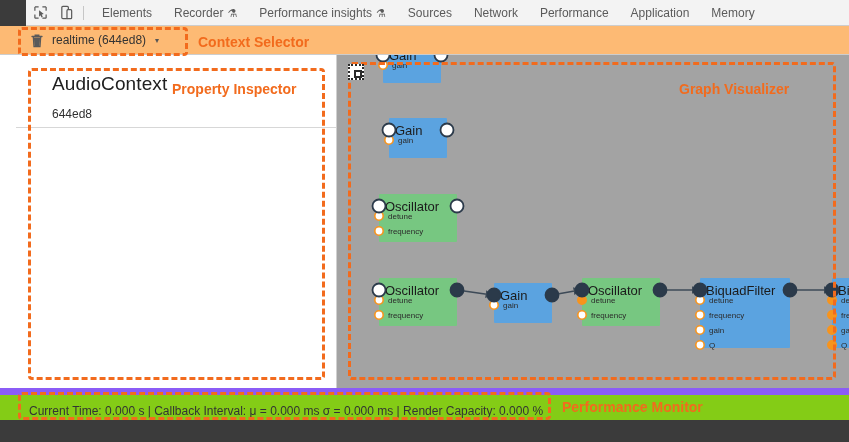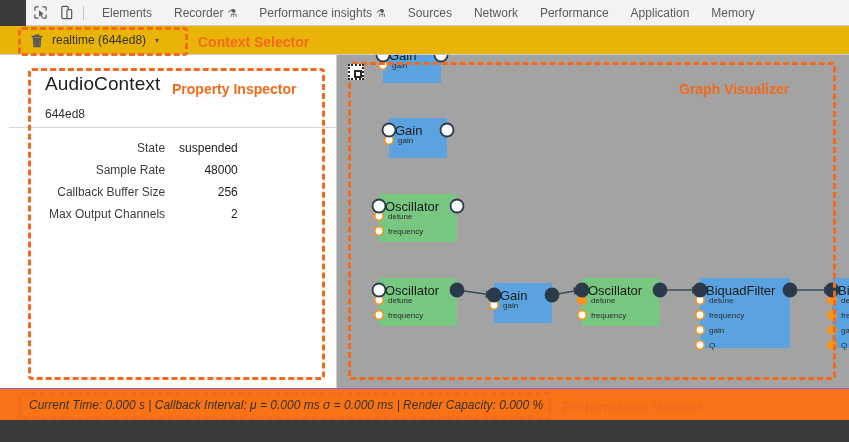--- a/index.html
+++ b/index.html
@@ -51,21 +51,21 @@
     display: flex; align-items: flex-start; gap: 4px;
   }
   .tab .warn-glyph {
     font-size: 11px; color: #5a5a5a;
   }
 
   
   .context-bar {
     position: absolute; left: 0; top: 26px;
     width: 849px; height: 29px;
-    background: #eab308;
+    background: #fdba74;
     border-bottom: 1px solid #cdcdcd;
     box-sizing: border-box;
   }
   .context-selector {
     position: absolute; left: 22px; top: 1px;
     display: flex; align-items: center; gap: 8px;
     height: 26px; padding: 0 8px;
   }
   .trash-icon { width: 14px; height: 15px; display:block; }
   .context-label {
@@ -79,24 +79,23 @@
     position: absolute; left: 0; top: 55px;
     width: 849px; height: 333px;
     background: #fff;
   }
   .v-divider {
     position: absolute; left: 336px; top: 0;
     width: 1px; height: 333px;
     background: #d0d0d0;
   }
   .left-pane {
-    position: absolute; left: 9px; top: 0;
+    position: absolute; left: 16px; top: 0;
     width: 336px; height: 333px;
     background: #fff;
-    text-align: right;
   }
   .ctx-title {
     position: absolute; left: 36px; top: 18px;
     font-size: 19px; color: #202020;
     letter-spacing: 0.1px;
   }
   .ctx-id {
     position: absolute; left: 36px; top: 52px;
     font-size: 12px; color: #303030;
   }
@@ -124,24 +123,23 @@
     width: 512px; height: 333px;
     background: #a3a3a3;
     overflow: hidden;
   }
   .graph-svg { position: absolute; left: 0; top: 0; }
 
   
   .status-bar {
     position: absolute; left: 0; top: 388px;
     width: 849px; height: 32px;
-    background: #f97316;
-    border-top: 1px solid #8b5cf6;
-    box-sizing: border-box;
-    font-style: italic;
+    background: #84cc16;
+    border-top: 7px solid #8b5cf6;
+    box-sizing: border-box;
   }
   .perf-text {
     position: absolute; left: 29px; top: 9px;
     font-size: 12px; color: #333;
     white-space: nowrap;
   }
   .bottom-dark {
     position: absolute; left: 0; top: 420px;
     width: 849px; height: 22px;
     background: #3b3b3b;
@@ -244,40 +242,20 @@
     <span class="caret">▾</span>
   </div>
 </div>
 
 <div class="main-area">
 
   <div class="left-pane">
     <div class="ctx-title">AudioContext</div>
     <div class="ctx-id">644ed8</div>
     <div class="h-rule"></div>
-    <table class="prop-table">
-      <tbody>
-        <tr>
-          <td class="key">State</td>
-          <td class="val">suspended</td>
-        </tr>
-        <tr>
-          <td class="key">Sample Rate</td>
-          <td class="val">48000</td>
-        </tr>
-        <tr>
-          <td class="key">Callback Buffer Size</td>
-          <td class="val">256</td>
-        </tr>
-        <tr>
-          <td class="key">Max Output Channels</td>
-          <td class="val">2</td>
-        </tr>
-      </tbody>
-    </table>
   </div>
 
   <div class="v-divider"></div>
 
   <div class="right-pane">
     <svg class="graph-svg" id="graph-svg" width="512" height="333">
         <defs>
           <marker id="arrow" viewBox="0 0 10 10" refX="8" refY="5" markerWidth="5" markerHeight="5" orient="auto-start-reverse">
             <path d="M0,0 L10,5 L0,10 z" fill="#3d4a57"></path>
           </marker>

